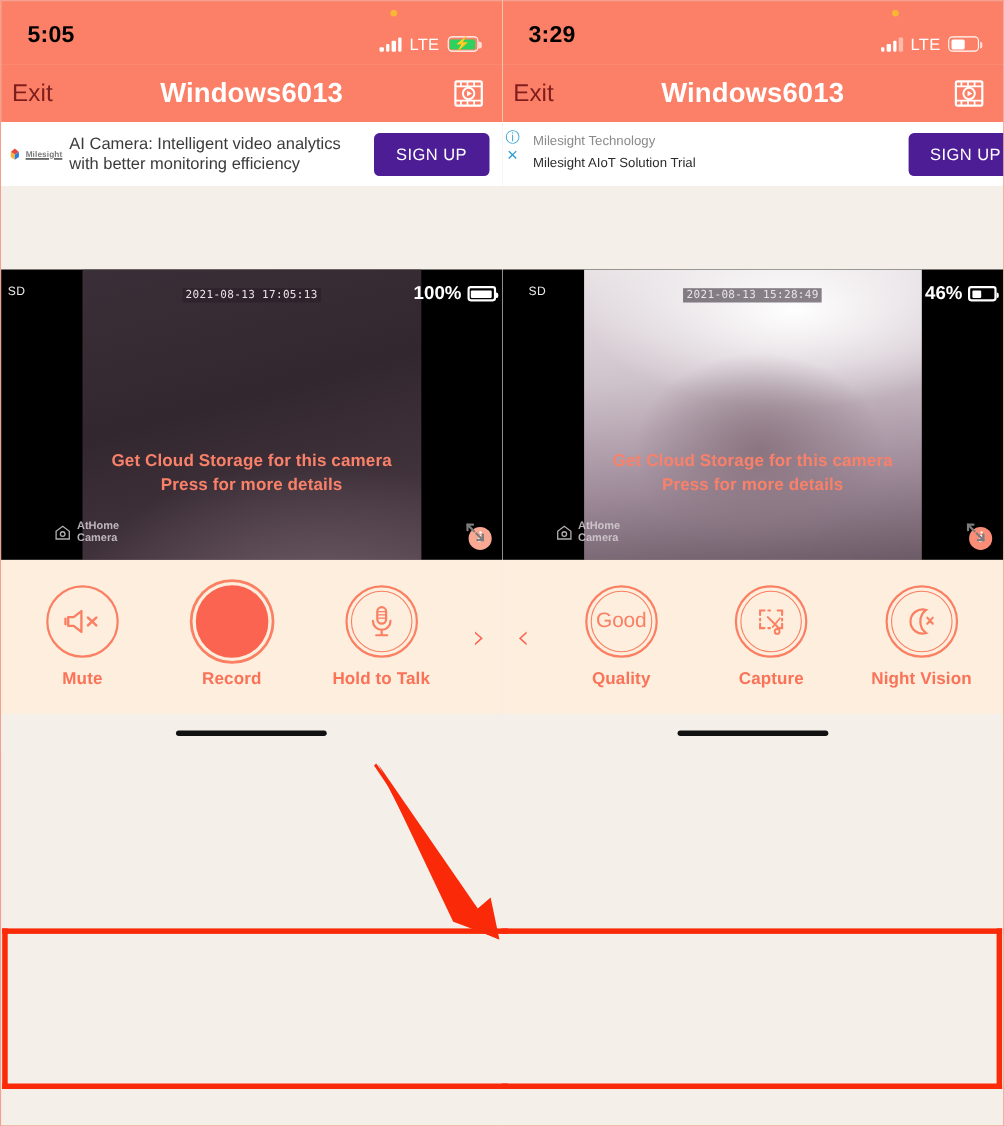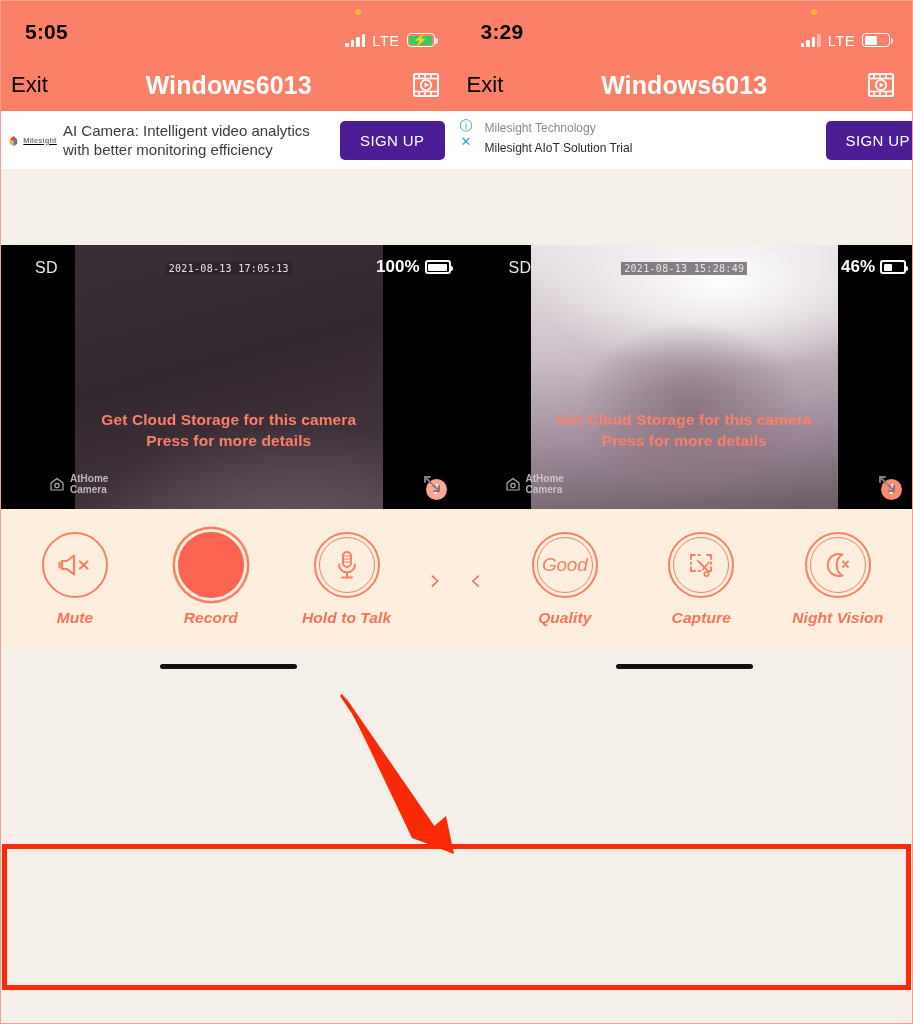--- a/index.html
+++ b/index.html
@@ -80,21 +80,21 @@
 
   
   .navbar {
     height: 52px;
     background: #fb8067;
     display: flex; align-items: center;
     padding: 0 16px 0 10px;
     position: relative;
   }
   .nav-exit {
-    color: #000000; font-size: 22px; font-weight: 400;
+    color: #7f1d1d; font-size: 22px; font-weight: 400;
     letter-spacing: .1px;
   }
   .nav-title {
     position: absolute; left: 0; right: 0; text-align: center;
     color: #ffffff; font-size: 25px; font-weight: 700;
     letter-spacing: .1px; pointer-events: none;
   }
   .nav-icon {
     margin-left: auto; position: relative; z-index: 2;
     width: 30px; height: 30px; color:#fff;
@@ -156,22 +156,22 @@
       linear-gradient(165deg, #3a2f38 0%, #33272f 45%, #4a3a44 100%);
   }
   .video-img.light {
     background:
       radial-gradient(ellipse 60% 55% at 52% 63%, #8a7480 0%, rgba(138,116,128,0) 62%),
       radial-gradient(ellipse 90% 48% at 62% 14%, #ffffff 0%, rgba(255,255,255,0) 70%),
       linear-gradient(175deg, #e9e3e6 0%, #cfc3cb 36%, #a08c9b 70%, #6c5a66 100%);
   }
   .video-sd {
     position: absolute; left: 6px; top: 14px;
-    color: #e9e9e9; font-size: 16px; font-weight: 500;
-    letter-spacing: .4px; z-index: 3; margin-left: 28px;
+    color: #e9e9e9; font-size: 11px; font-weight: 500;
+    letter-spacing: .4px; z-index: 3;
   }
   .video-sd.inset { left: 24px; }
   .video-ts {
     position: absolute; top: 17px; left: 50%; transform: translateX(-50%);
     background: rgba(40,30,40,.55);
     color: #e8e4e6; font-size: 10px; letter-spacing: .3px;
     font-family: "DejaVu Sans Mono", monospace;
     padding: 1px 3px; z-index: 3; white-space: nowrap;
   }
   .video-batt {
@@ -222,21 +222,20 @@
 
   
   .toolbar {
     height: 140px; background: #fdeedd;
     display: flex; align-items: center;
     position: relative;
   }
   .tb-items {
     flex: 1; display: flex; align-items: flex-start; justify-content: space-around;
     padding: 0 6px;
-    font-style: italic;
   }
   .tb-item {
     display: flex; flex-direction: column; align-items: center; gap: 11px;
     width: 112px;
   }
   .tb-circle {
     width: 66px; height: 66px; border-radius: 50%;
     border: 2.5px solid #fa7f63;
     display: flex; align-items: center; justify-content: center;
     position: relative;

